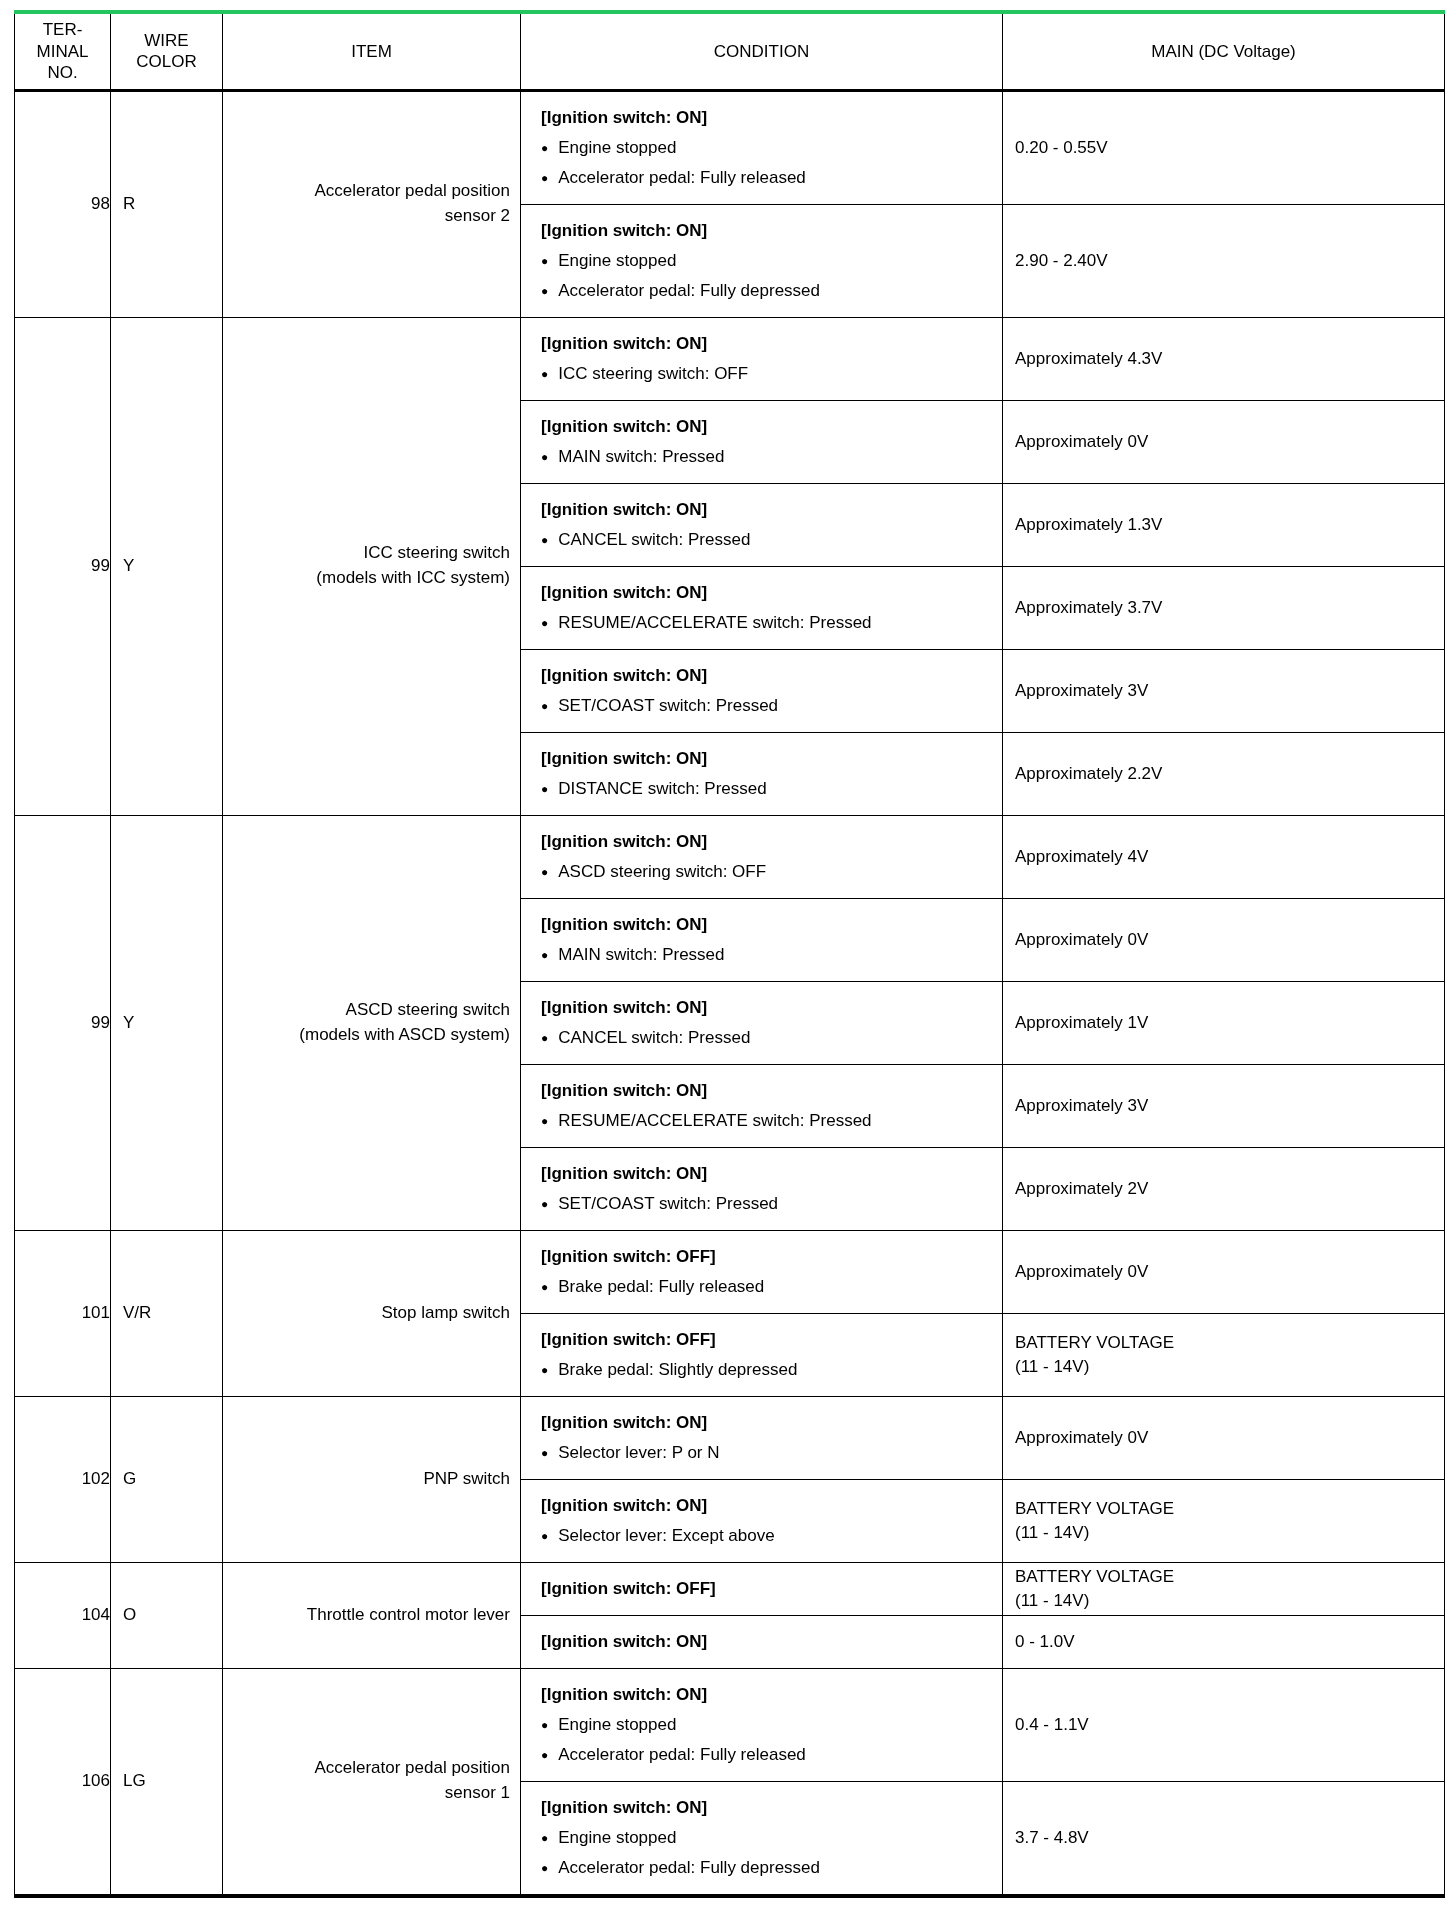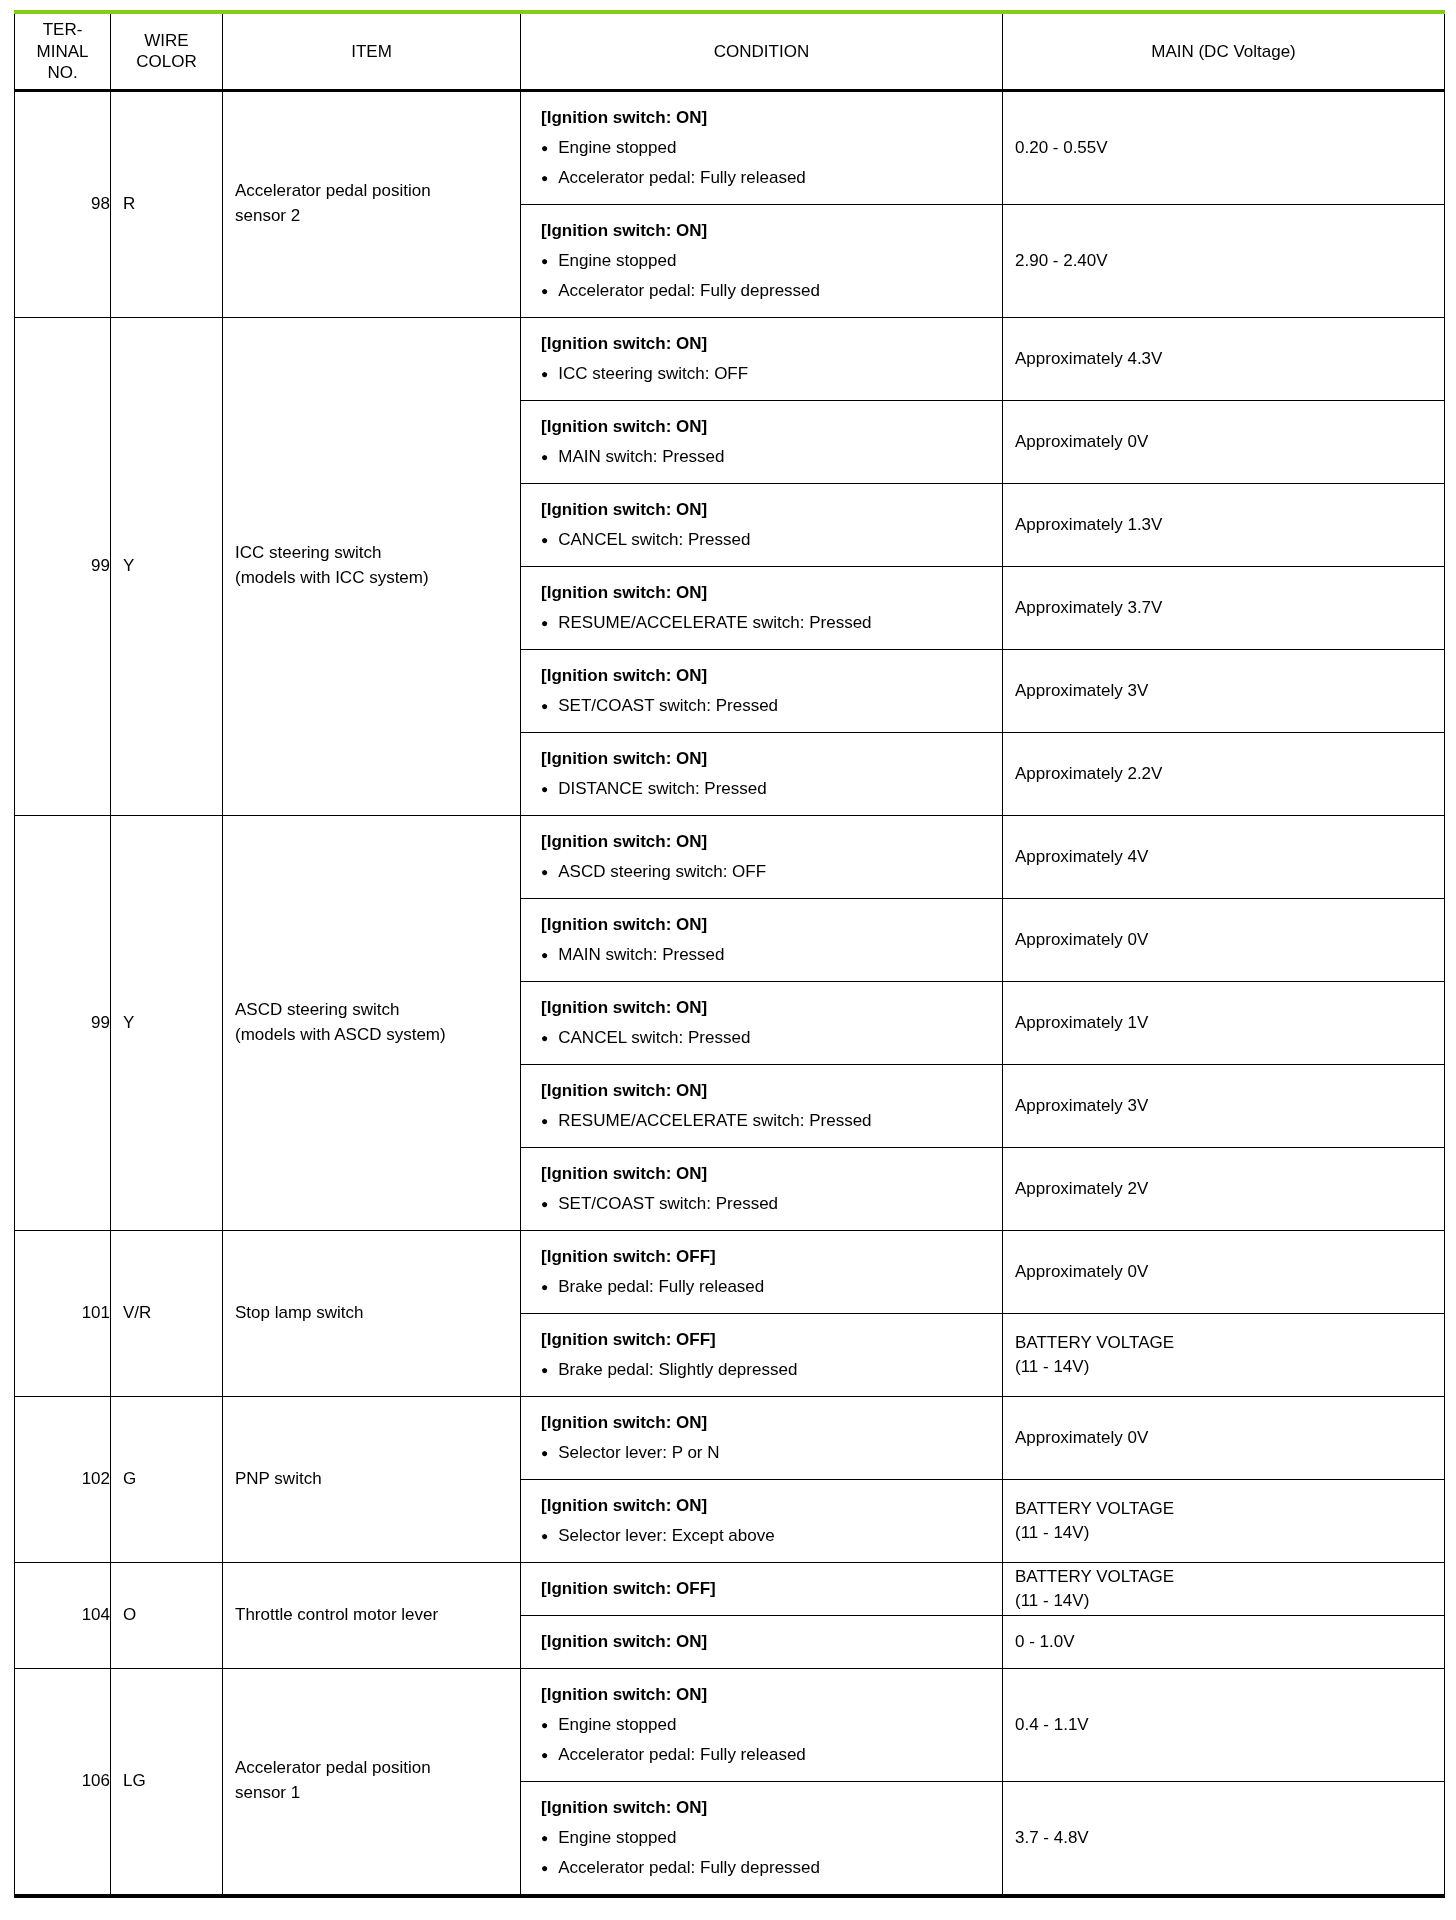--- a/index.html
+++ b/index.html
@@ -8,21 +8,21 @@
     color: #000000;
     font-family: "Liberation Sans", sans-serif;
   }
   body { width: 1456px; }
   .page { padding: 10px 12px 14px 14px; }
 
   table.spec-table {
     border-collapse: collapse;
     table-layout: fixed;
     width: 1430px;
-    border-top: 4px solid #84cc16;
+    border-top: 4px solid #22c55e;
     border-bottom: 4px solid #000;
     font-size: 17px;
   }
   .spec-table th, .spec-table td {
     border: 1px solid #000;
     vertical-align: middle;
   }
   .spec-table thead th {
     border-bottom: 3px solid #000;
     font-weight: normal;
@@ -35,20 +35,21 @@
     text-align: right;
     margin-top: 7px;
   }
   td.wire-cell {
     padding-left: 12px;
   }
   td.item-cell {
     padding: 8px 10px 8px 12px;
     line-height: 1.45;
     white-space: pre-line;
+    text-align: right;
   }
   td.cond-cell {
     padding: 11px 20px;
   }
   .cond-header {
     font-weight: bold;
     line-height: 30px;
   }
   .bullet-line { line-height: 30px; }
   .bullet {

